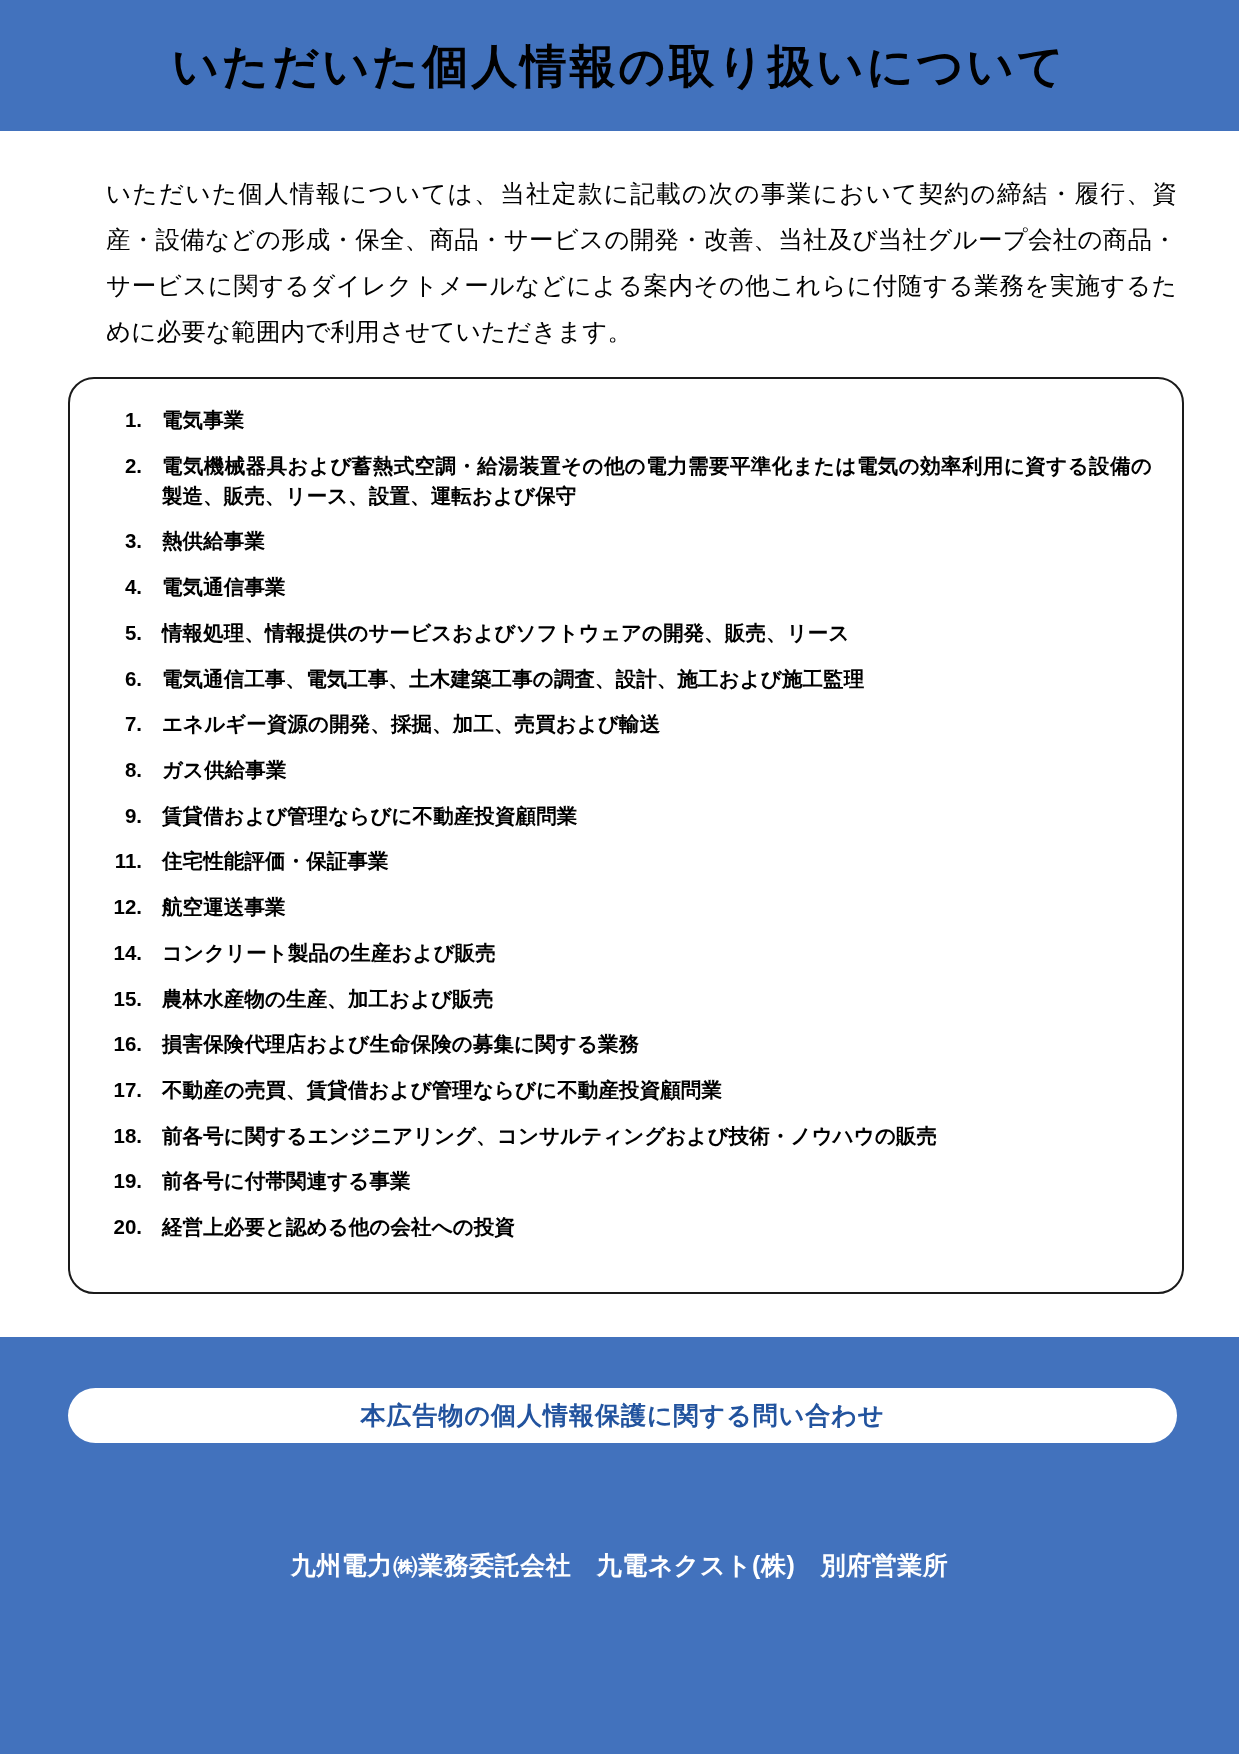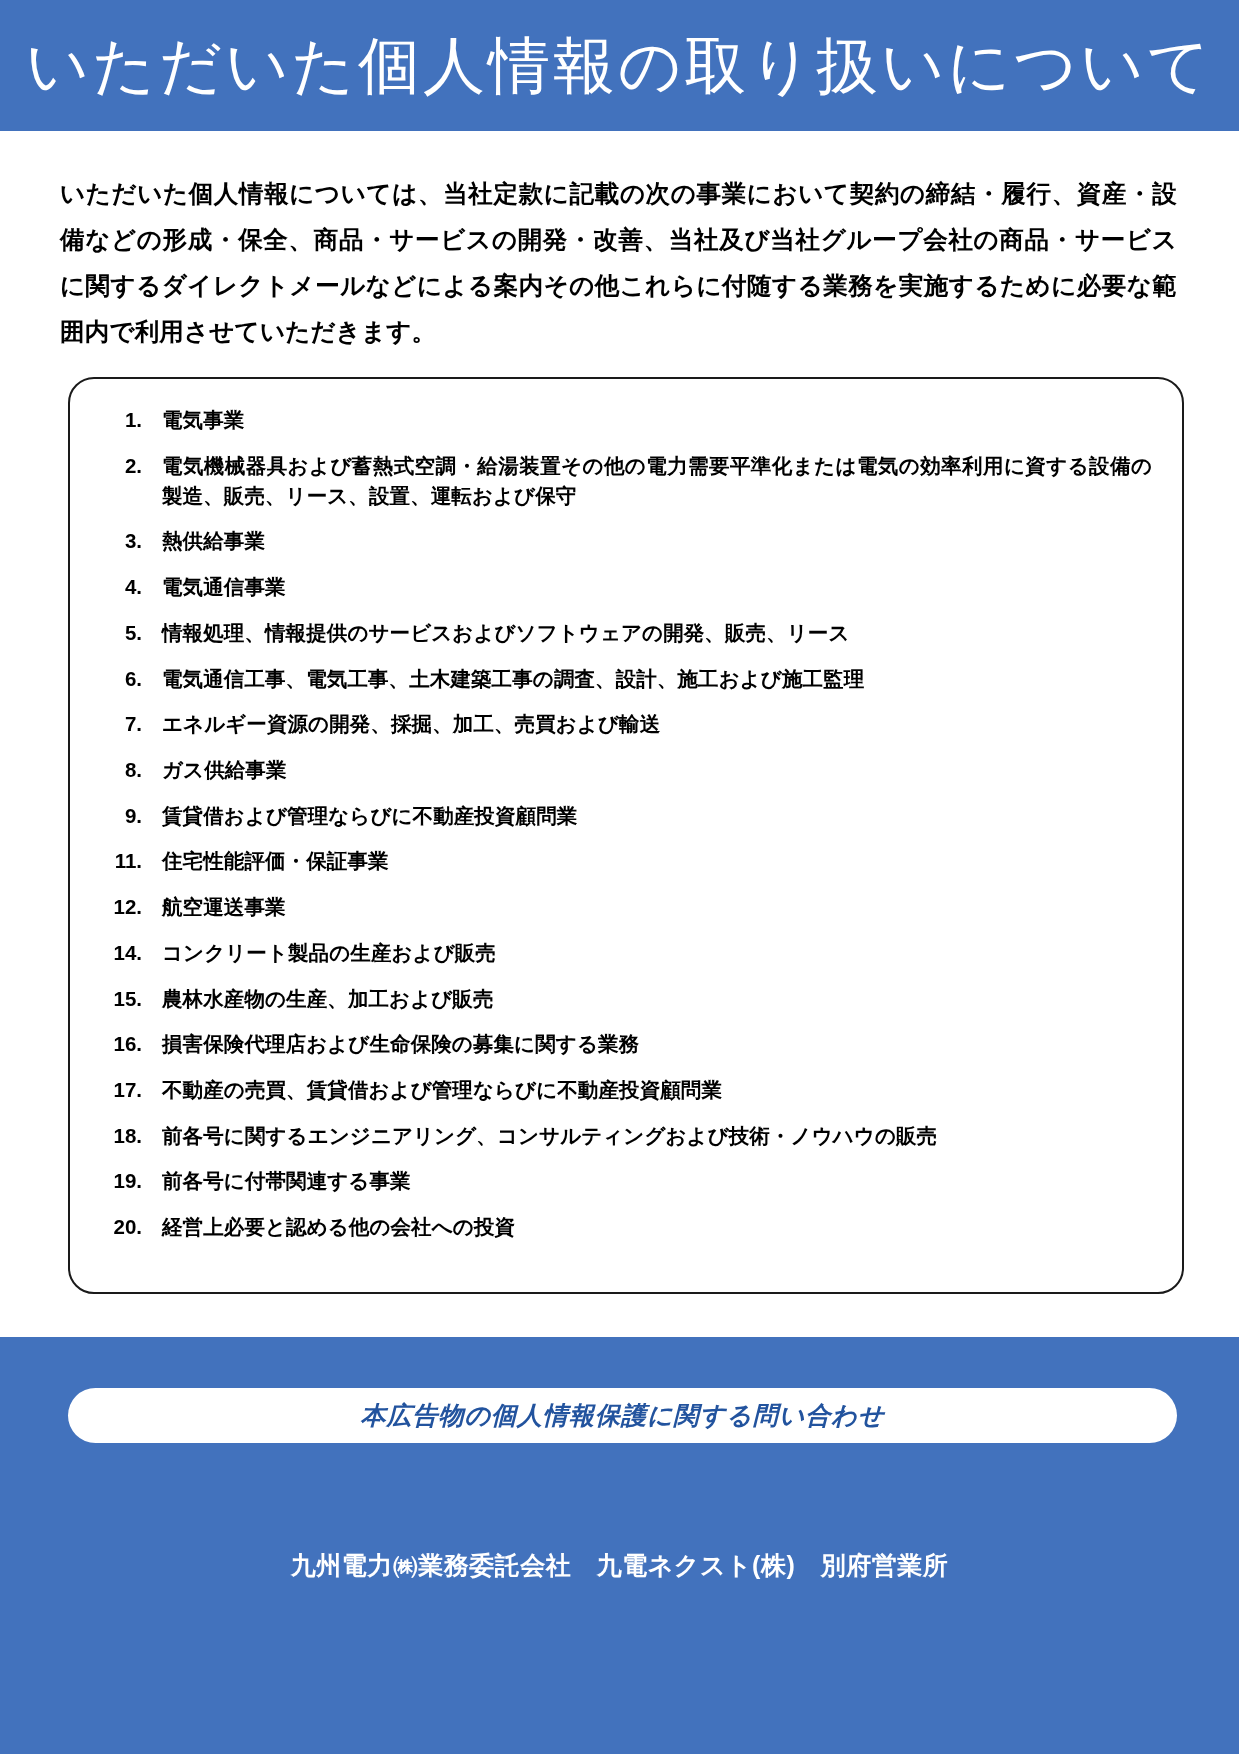--- a/index.html
+++ b/index.html
@@ -20,33 +20,33 @@
   .header-banner {
     width: 100%;
     height: 131px;
     background: #4272bd;
     display: flex;
     align-items: center;
     justify-content: center;
     box-sizing: border-box;
   }
   .header-title {
-    color: #ffffff;
-    font-size: 62px;
-    font-weight: normal;
+    color: #000000;
+    font-size: 46px;
+    font-weight: bold;
     letter-spacing: 3px;
     line-height: 1;
     white-space: nowrap;
   }
 
   
   .intro {
-    margin: 40px 62px 0 60px;
+    margin: 40px 62px 0 106px;
     font-size: 24.5px;
-    font-weight: bold;
+    font-weight: normal;
     line-height: 1.88;
     text-align: justify;
     letter-spacing: 0.2px;
   }
 
   
   .list-box {
     margin: 22px 55px 0 68px;
     border: 2px solid #1a1a1a;
     border-radius: 26px;
@@ -137,21 +137,20 @@
     border-radius: 28px;
     display: flex;
     align-items: center;
     justify-content: center;
   }
   .footer-pill-label {
     color: #22539e;
     font-size: 25px;
     font-weight: bold;
     letter-spacing: 1px;
-    font-style: italic;
   }
   .footer-company {
     margin-top: 106px;
     text-align: center;
     color: #ffffff;
     font-size: 25px;
     font-weight: bold;
     letter-spacing: 0.5px;
   }
 </style>

